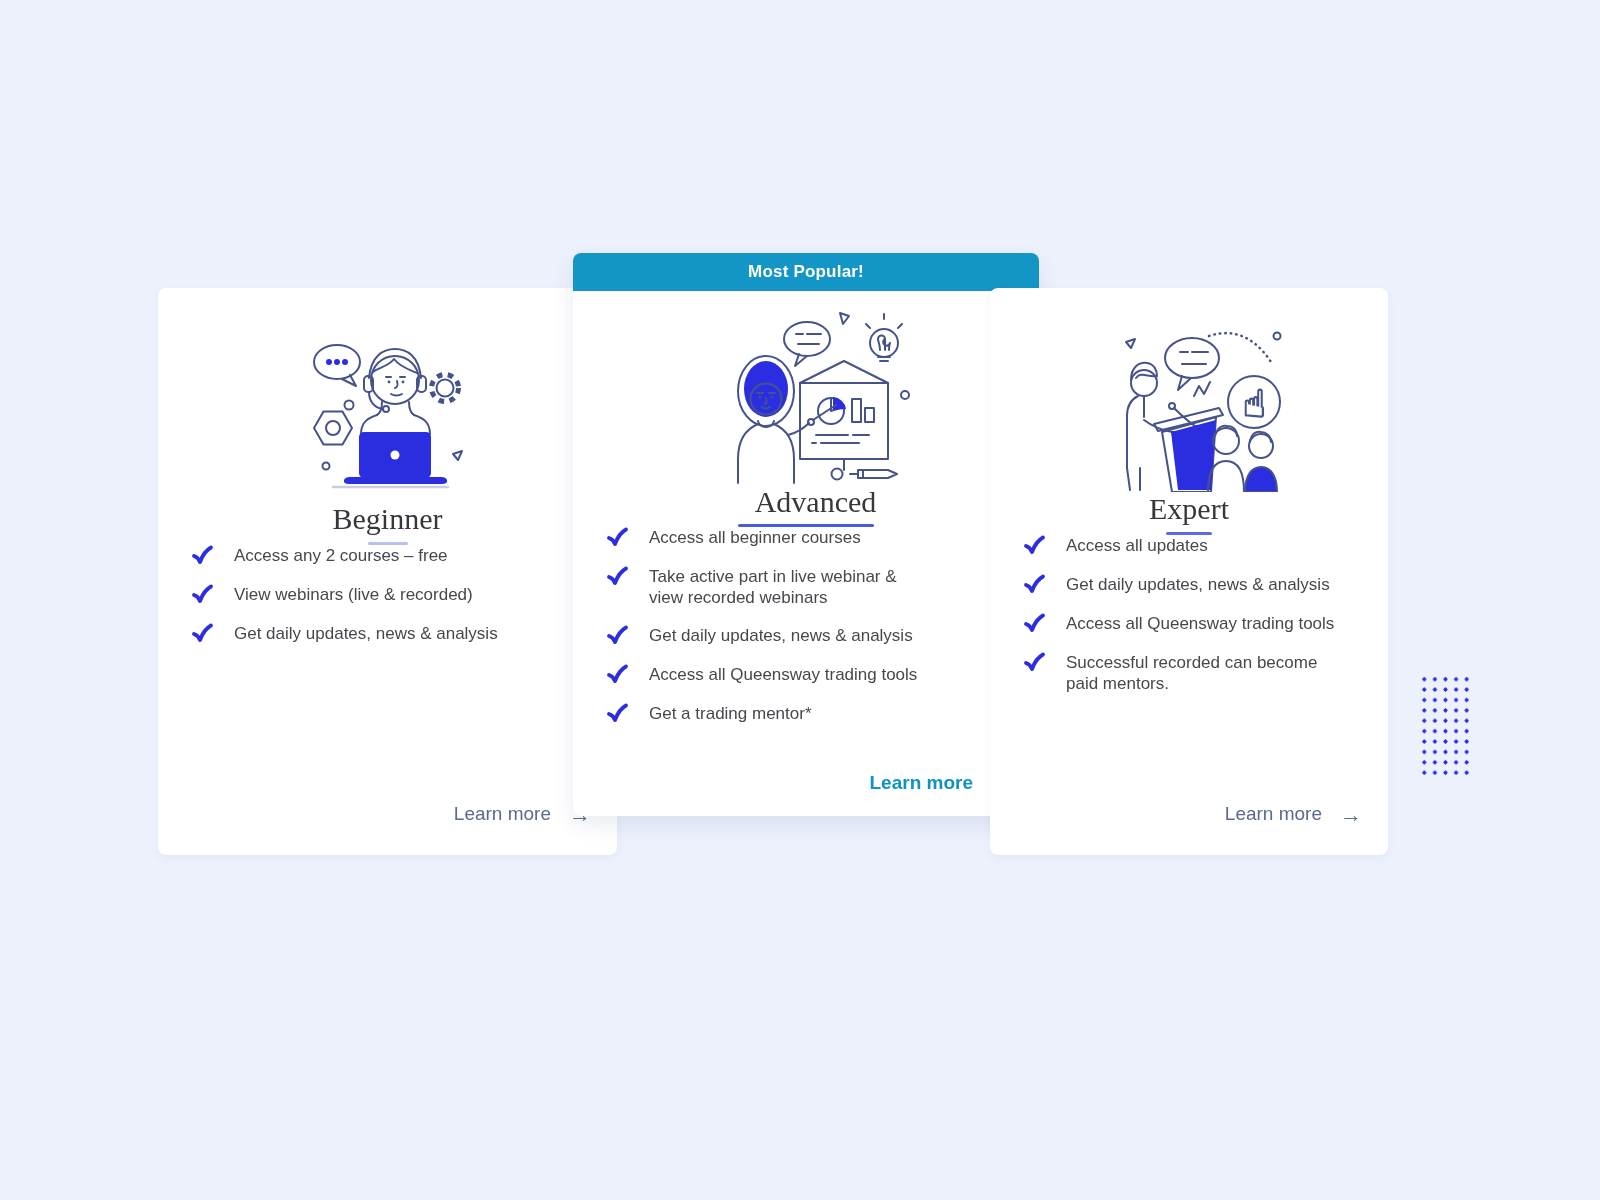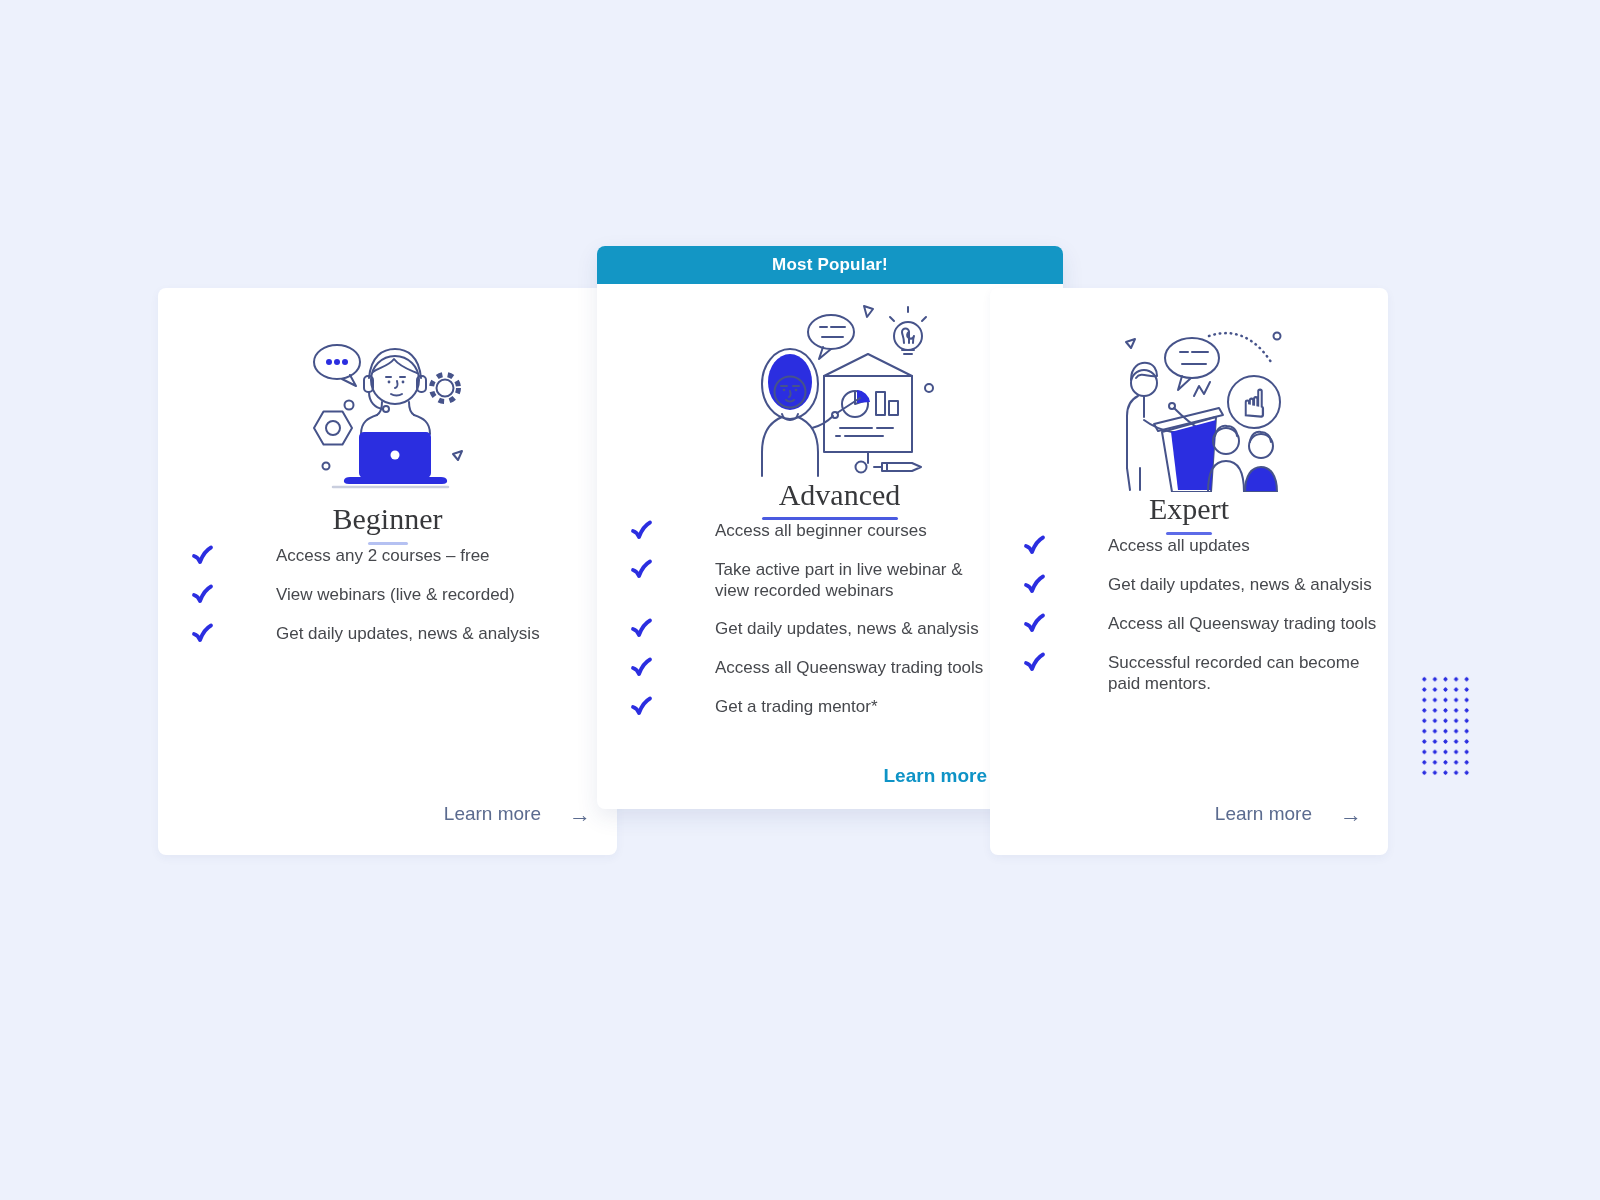--- a/index.html
+++ b/index.html
@@ -11,21 +11,21 @@
   }
   .stage{position:absolute;inset:0;}
 
   .card{
     position:absolute;
     background:#ffffff;
     border-radius:8px;
     box-shadow:0 3px 10px rgba(40,55,120,0.05);
   }
   .card-beginner{left:158px;top:288px;width:459px;height:567px;}
-  .card-advanced{left:573px;top:246px;width:466px;height:563px;box-shadow:0 8px 22px rgba(40,55,120,0.10);margin-left:24px;}
+  .card-advanced{left:573px;top:253px;width:466px;height:563px;box-shadow:0 8px 22px rgba(40,55,120,0.10);}
   .card-expert{left:990px;top:288px;width:398px;height:567px;}
 
   .badge-bar{
     height:38px;
     background:#1396c5;
     border-radius:8px 8px 0 0;
     display:flex;align-items:center;justify-content:center;
     color:#ffffff;font-size:17px;font-weight:bold;
     letter-spacing:0.2px;
   }
@@ -50,31 +50,30 @@
   .u-advanced{width:136px;background:#4a5ae0;margin-top:5px;}
   .u-expert{width:46px;background:#5d6be8;}
 
   ul.features{list-style:none;margin:0;padding:0;}
   .f-beginner{margin-top:20px;}
   .f-advanced{margin-top:20px;}
   .f-expert{margin-top:16px;}
   ul.features li{
     display:flex;align-items:flex-start;
     margin:0 0 17px 32px;
-    gap:42px;
   }
   .check{flex:0 0 24px;width:24px;height:24px;margin-right:20px;margin-top:-2px;}
   .feat-text{
     font-size:17px;line-height:21px;color:#46484d;
     max-width:284px;display:inline-block;
   }
 
   .learn-more{
     position:absolute;right:26px;
-    display:flex;align-items:center;gap:28px;
+    display:flex;align-items:center;gap:18px;
     font-size:19px;color:#5b6b8f;
     text-decoration:none;cursor:pointer;
   }
   .lm-beginner,.lm-expert{bottom:30px;}
   .lm-advanced{bottom:22px;color:#0e93c6;font-weight:bold;}
   .learn-more .arrow{font-size:22px;line-height:19px;}
 
   .dots{
     position:absolute;left:1417px;top:672px;width:54px;height:104px;
     background-image:radial-gradient(circle,#2b2ee0 1.8px,transparent 2.2px);

